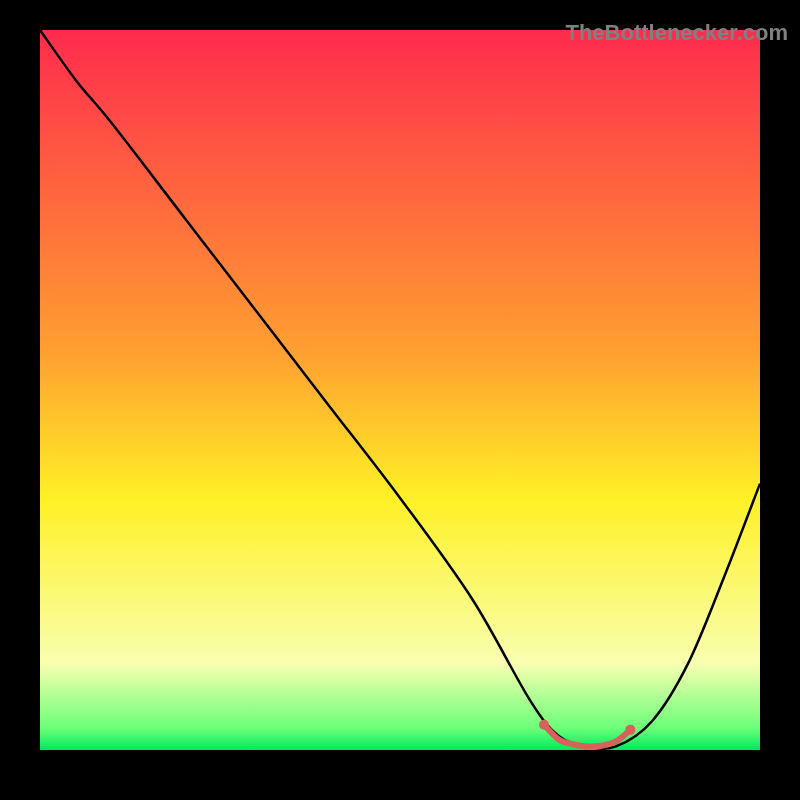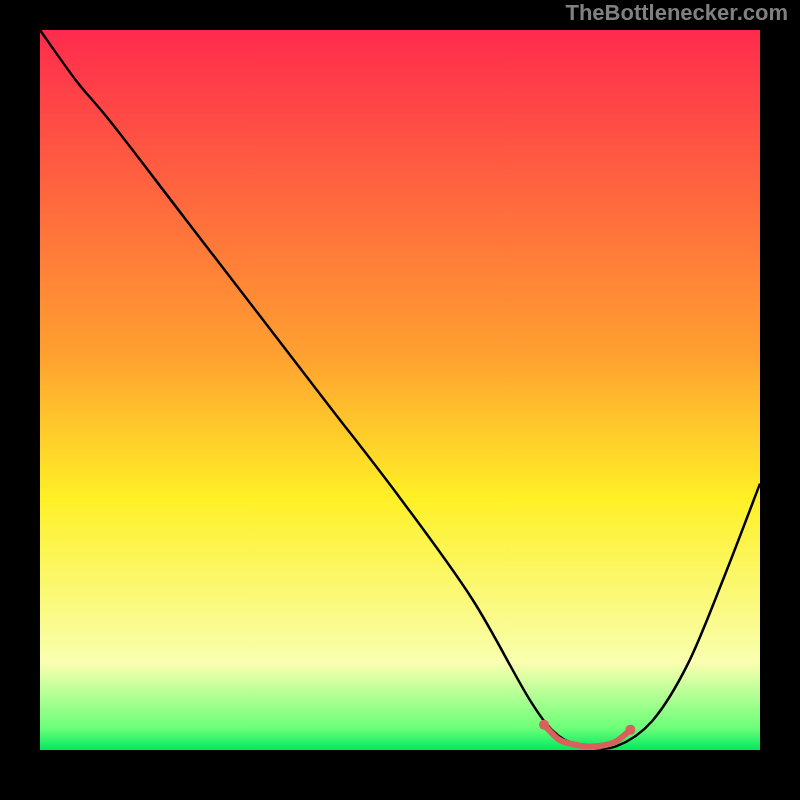--- a/index.html
+++ b/index.html
@@ -6,21 +6,21 @@
     margin: 0;
     padding: 0;
     width: 800px;
     height: 800px;
     background: #000;
     font-family: Arial, sans-serif;
     position: relative;
   }
   .watermark {
     position: absolute;
-    top: 0;
+    top: 20px;
     right: 12px;
     color: #808080;
     font-size: 22px;
     font-weight: bold;
     z-index: 10;
   }
   .plot-area {
     position: absolute;
     left: 40px;
     top: 30px;

